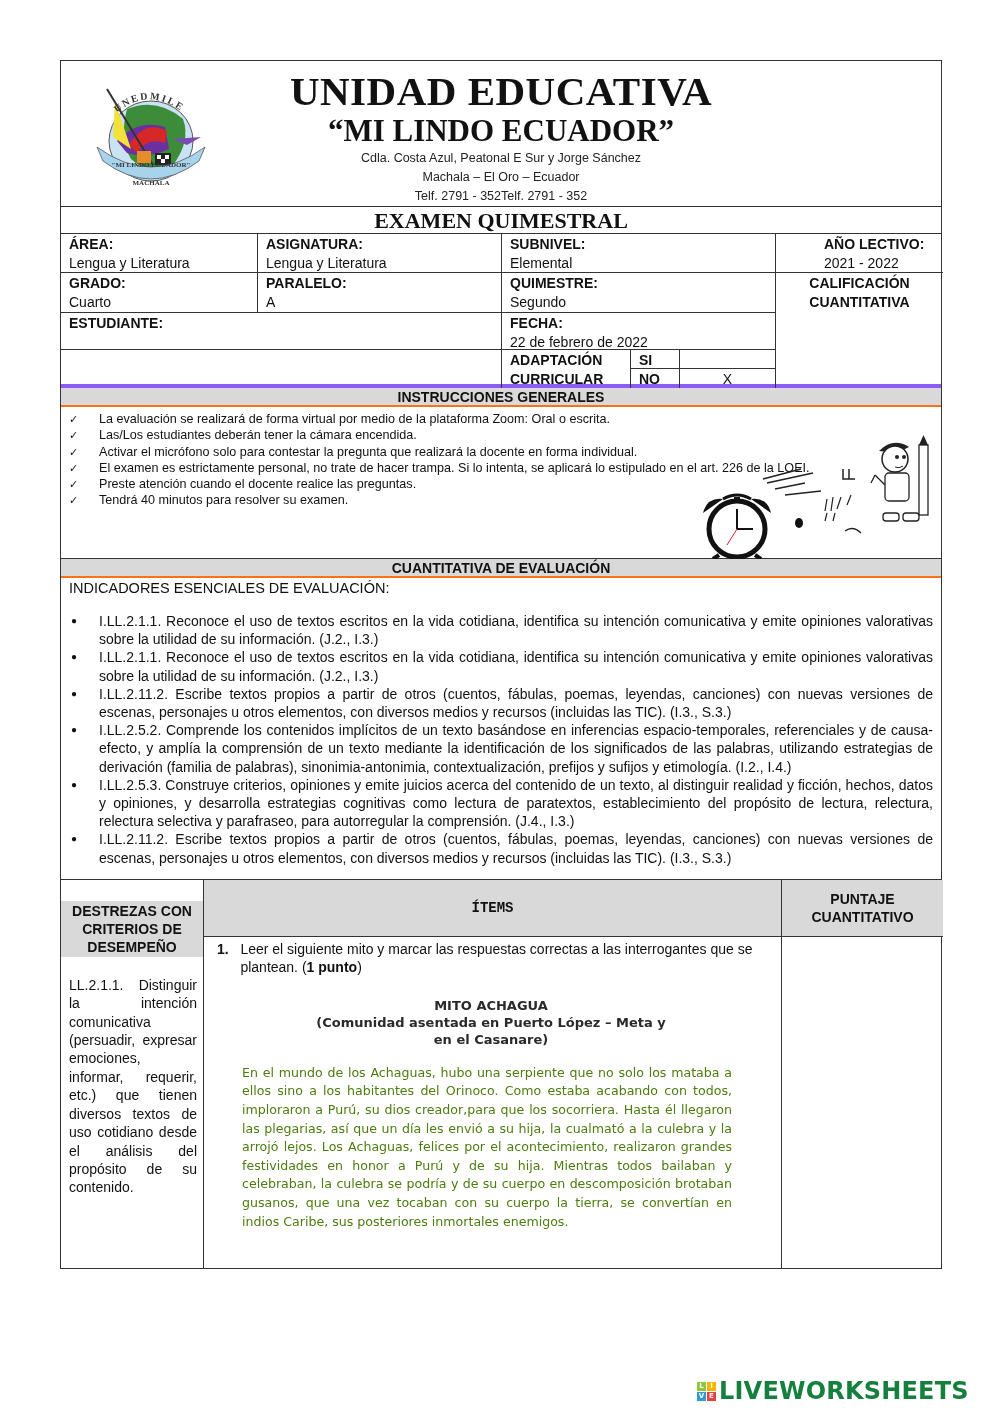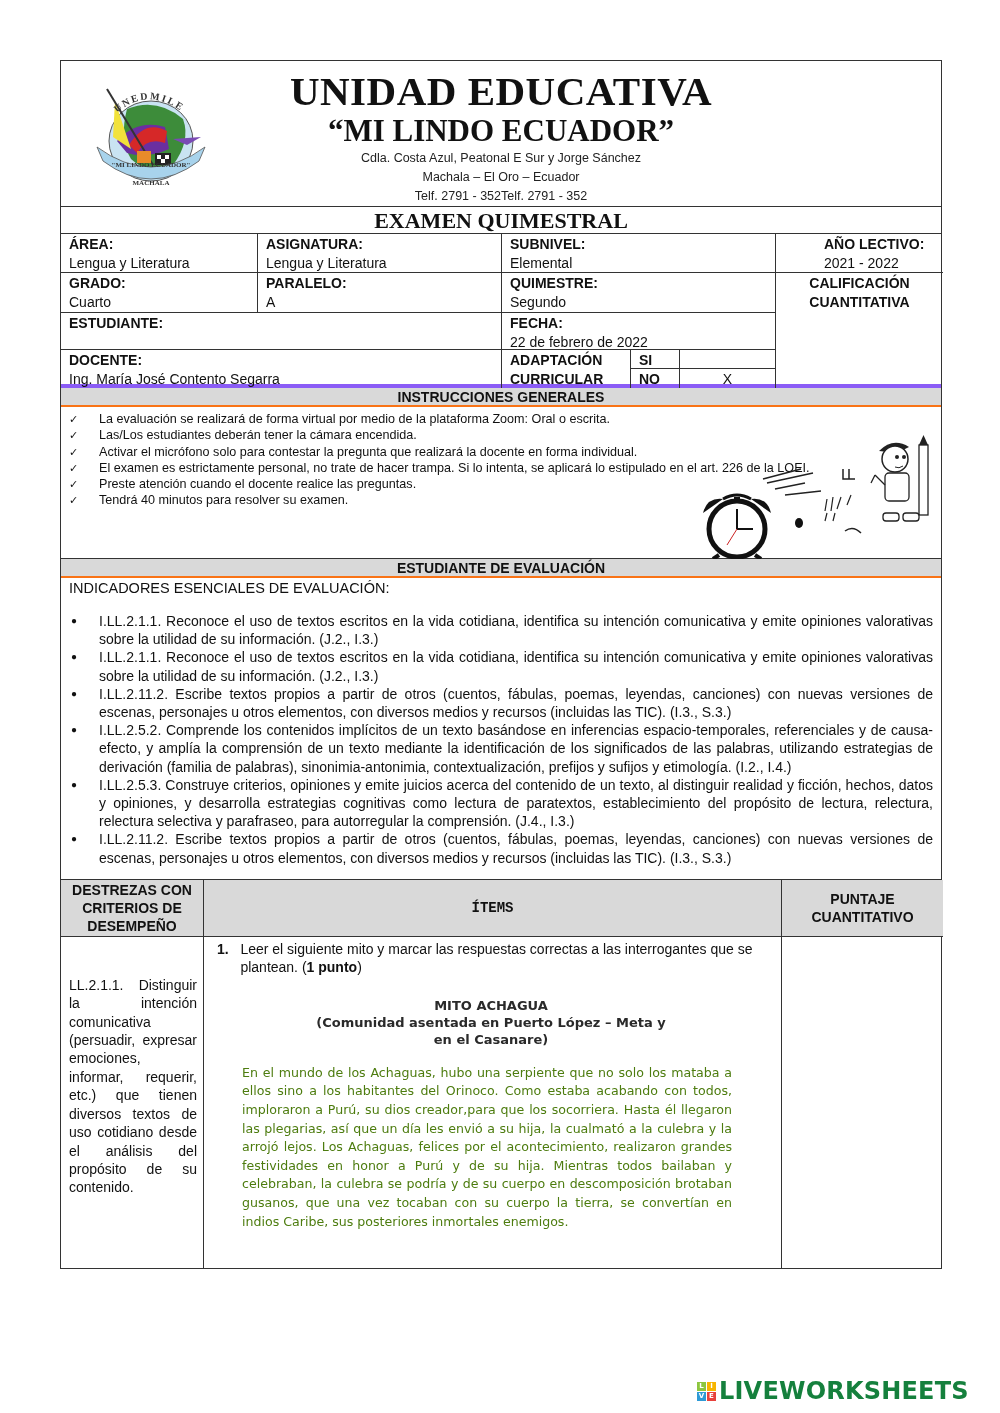--- a/index.html
+++ b/index.html
@@ -137,24 +137,20 @@
 
     <div class="cell" style="left:0; top:79px; width:440px;">
       <div class="lbl">ESTUDIANTE:</div>
       <div></div>
     </div>
     <div class="cell" style="left:441px; top:79px; width:273px;">
       <div class="lbl">FECHA:</div>
       <div>22 de febrero de 2022</div>
     </div>
 
-    <div class="cell" style="left:0; top:116px; width:440px;">
-      <div class="lbl">DOCENTE:</div>
-      <div>Ing. María José Contento Segarra</div>
-    </div>
     <div class="cell" style="left:441px; top:116px; width:128px;">
       <div class="lbl">ADAPTACIÓN</div>
       <div class="lbl">CURRICULAR</div>
     </div>
     <div class="cell lbl" style="left:570px; top:116px; width:48px;">SI</div>
     <div class="cell" style="left:619px; top:116px; width:95px; text-align:center;"></div>
     <div class="cell lbl" style="left:570px; top:135px; width:48px;">NO</div>
     <div class="cell" style="left:619px; top:135px; width:95px; text-align:center;">X</div>
   </div>
 
@@ -216,21 +212,21 @@
       <path d="M28 32 Q32 34 36 31" stroke="#222" fill="none"></path>
       <rect x="18" y="38" width="24" height="28" rx="4" fill="#fff" stroke="#222" stroke-width="1.3"></rect>
       <path d="M8 40 L18 50 M8 40 L4 48" stroke="#222" stroke-width="1.3" fill="none"></path>
       <rect x="52" y="10" width="9" height="70" fill="#fff" stroke="#222" stroke-width="1.3"></rect>
       <path d="M52 10 L56.5 0 L61 10Z" fill="#222"></path>
       <rect x="16" y="78" width="16" height="8" rx="3" fill="#fff" stroke="#222" stroke-width="1.3"></rect>
       <rect x="36" y="78" width="16" height="8" rx="3" fill="#fff" stroke="#222" stroke-width="1.3"></rect>
     </svg>
   </div>
 
-  <div class="section-bar">ESTUDIANTE DE EVALUACIÓN</div>
+  <div class="section-bar">CUANTITATIVA DE EVALUACIÓN</div>
   <div class="ind">
     <h3>INDICADORES ESENCIALES DE EVALUACIÓN:</h3>
     <ul>
       <li>
           <span class="bul">●</span>
           <span class="txt">I.LL.2.1.1. Reconoce el uso de textos escritos en la vida cotidiana, identifica su intención comunicativa y emite opiniones valorativas sobre la utilidad de su información. (J.2., I.3.)</span>
         </li>
       <li>
           <span class="bul">●</span>
           <span class="txt">I.LL.2.1.1. Reconoce el uso de textos escritos en la vida cotidiana, identifica su intención comunicativa y emite opiniones valorativas sobre la utilidad de su información. (J.2., I.3.)</span>
@@ -252,21 +248,21 @@
           <span class="txt">I.LL.2.11.2. Escribe textos propios a partir de otros (cuentos, fábulas, poemas, leyendas, canciones) con nuevas versiones de escenas, personajes u otros elementos, con diversos medios y recursos (incluidas las TIC). (I.3., S.3.)</span>
         </li>
     </ul>
   </div>
 
   <div class="items">
     <div class="vl" style="left:142px; top:0; height:388px;"></div>
     <div class="vl" style="left:720px; top:0; height:388px;"></div>
     <div class="hl" style="left:0; top:56px; width:882px;"></div>
 
-    <div class="th" style="left:0; width:142px;">DESTREZAS CON CRITERIOS DE DESEMPEÑO</div>
+    <div class="th" style="left:0; width:142px;margin-top:21px;">DESTREZAS CON CRITERIOS DE DESEMPEÑO</div>
     <div class="th" style="left:143px; width:577px;font-family:Liberation Mono, monospace;">ÍTEMS</div>
     <div class="th" style="left:721px; width:161px;">PUNTAJE CUANTITATIVO</div>
 
     <div class="skill">LL.2.1.1. Distinguir la intención comunicativa (persuadir, expresar emociones, informar, requerir, etc.) que tienen diversos textos de uso cotidiano desde el análisis del propósito de su contenido.</div>
 
     <div class="q1">
       <span class="num">1.</span>
       <span><span>Leer el siguiente mito y marcar las respuestas correctas a las interrogantes que se plantean. (</span><b>1 punto</b><span>)</span></span>
     </div>
 

